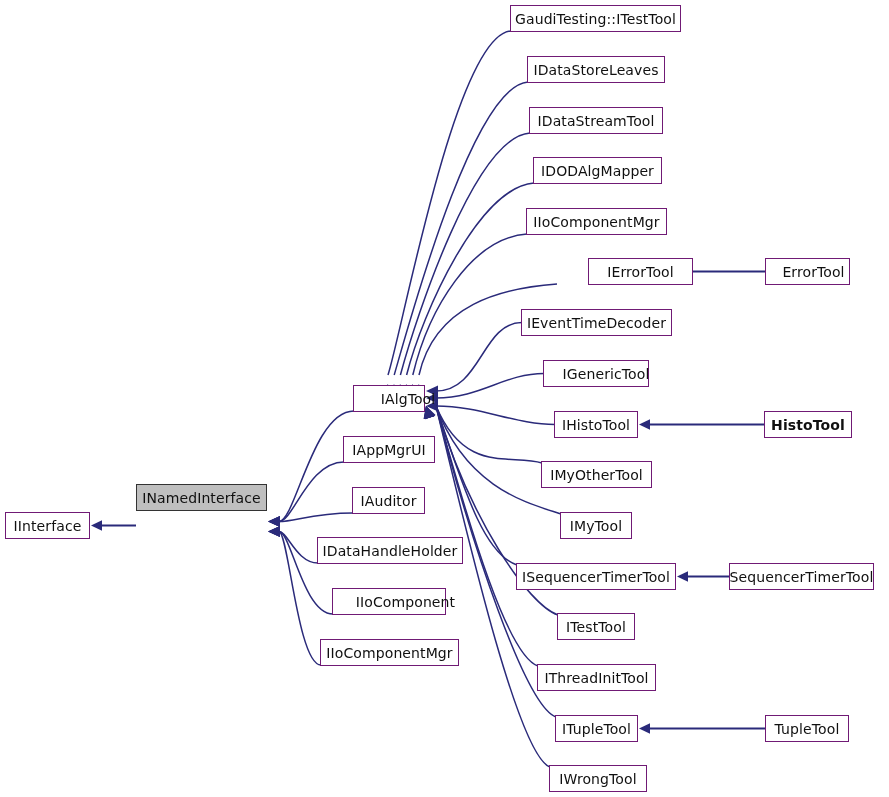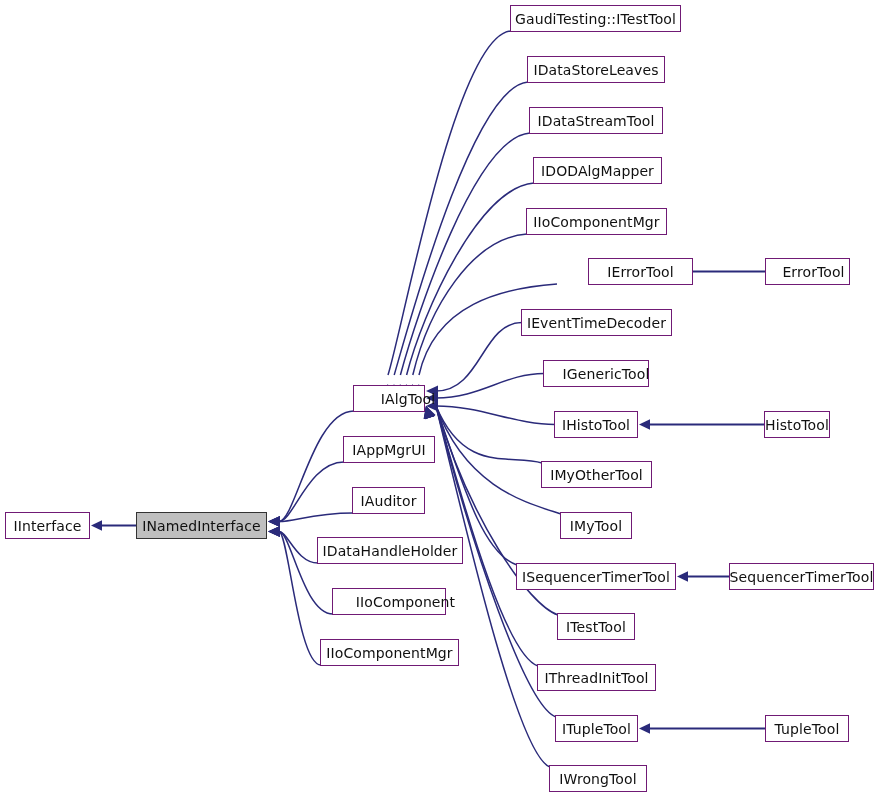--- a/index.html
+++ b/index.html
@@ -78,21 +78,21 @@
       <path d="M 764 424.5 L 648 424.5" fill="none" stroke="#2a2a7a" stroke-width="1.9"></path>
       <polygon points="639,424.5 650,419.3 650,429.7" fill="#2a2a7a"></polygon>
       <path d="M 729 576.5 L 686 576.5" fill="none" stroke="#2a2a7a" stroke-width="1.9"></path>
       <polygon points="677,576.5 688,571.3 688,581.7" fill="#2a2a7a"></polygon>
       <path d="M 765 728.5 L 648 728.5" fill="none" stroke="#2a2a7a" stroke-width="1.9"></path>
       <polygon points="639,728.5 650,723.3 650,733.7" fill="#2a2a7a"></polygon>
     </svg>
 <div class="node" style="left: 5px; top: 512px; width: 85px; height: 27px;">
       <span>IInterface</span>
     </div>
-    <div class="node root" style="left: 136px; top: 512px; width: 131px; height: 27px;">
+    <div class="node root" style="left: 136px; top: 484px; width: 131px; height: 27px;">
       <span>INamedInterface</span>
     </div>
     <div class="node" style="left: 353px; top: 385px; width: 72px; height: 27px; padding-left: 38px;">
       <span>IAlgTool</span>
     </div>
     <div class="node" style="left: 343px; top: 436px; width: 92px; height: 27px;">
       <span>IAppMgrUI</span>
     </div>
     <div class="node" style="left: 352px; top: 487px; width: 73px; height: 27px;">
       <span>IAuditor</span>
@@ -150,21 +150,21 @@
     </div>
     <div class="node" style="left: 555px; top: 715px; width: 83px; height: 27px;">
       <span>ITupleTool</span>
     </div>
     <div class="node" style="left: 549px; top: 765px; width: 98px; height: 27px;">
       <span>IWrongTool</span>
     </div>
     <div class="node" style="left: 765px; top: 258px; width: 85px; height: 27px; padding-left: 12px;">
       <span>ErrorTool</span>
     </div>
-    <div class="node" style="left: 764px; top: 411px; width: 66px; height: 27px;">
+    <div class="node" style="left: 764px; top: 411px; width: 88px; height: 27px; font-weight: bold;">
       <span>HistoTool</span>
     </div>
     <div class="node" style="left: 729px; top: 563px; width: 145px; height: 27px;">
       <span>SequencerTimerTool</span>
     </div>
     <div class="node" style="left: 765px; top: 715px; width: 84px; height: 27px;">
       <span>TupleTool</span>
     </div>
   </div>
 

